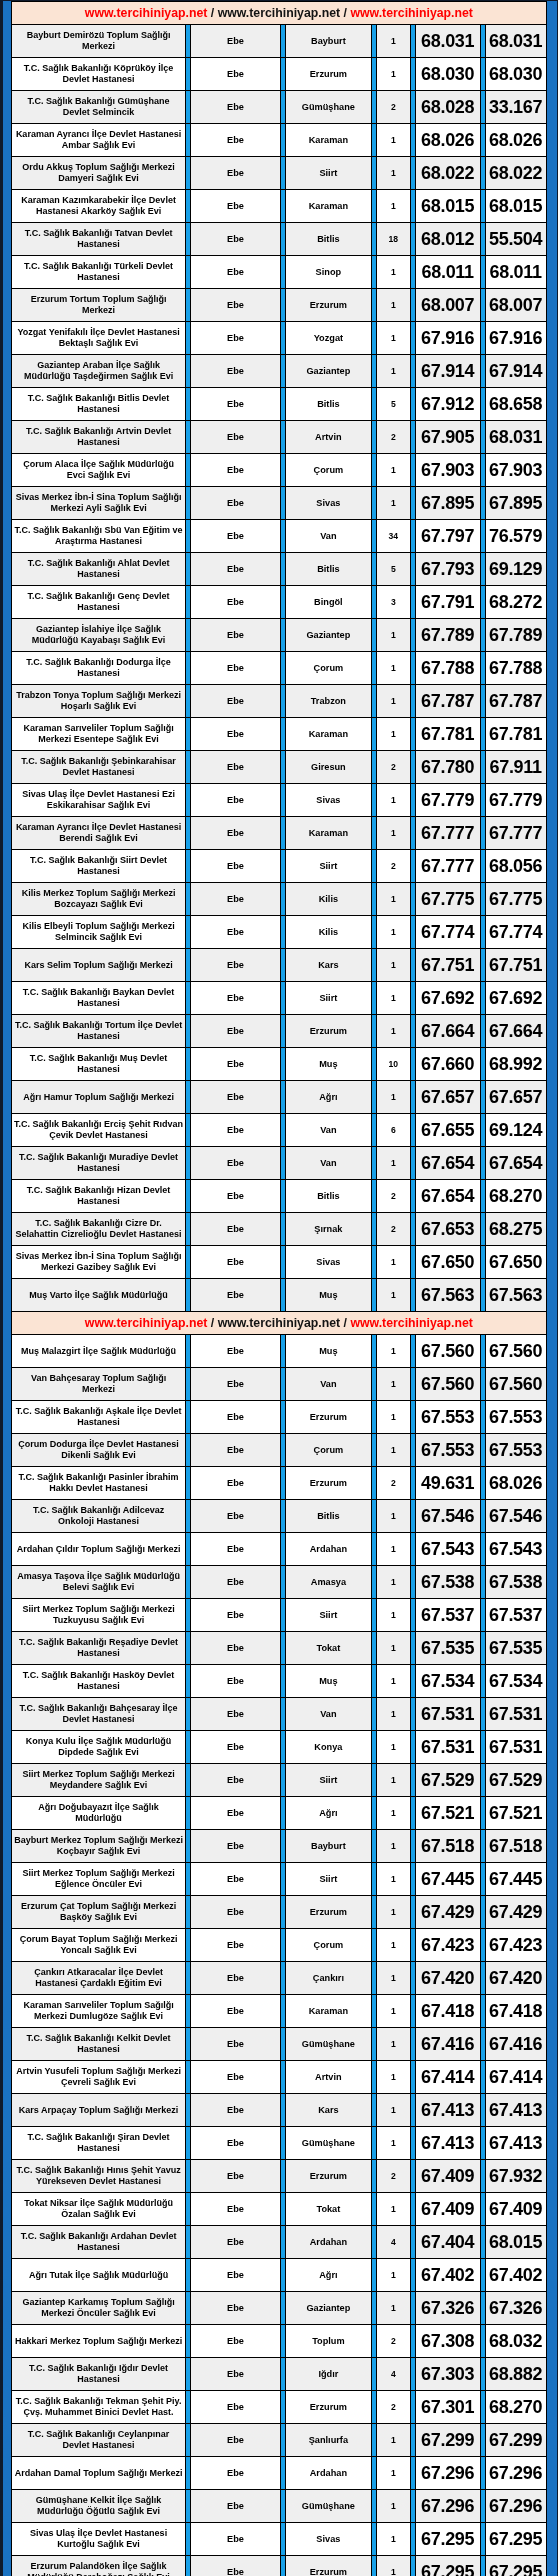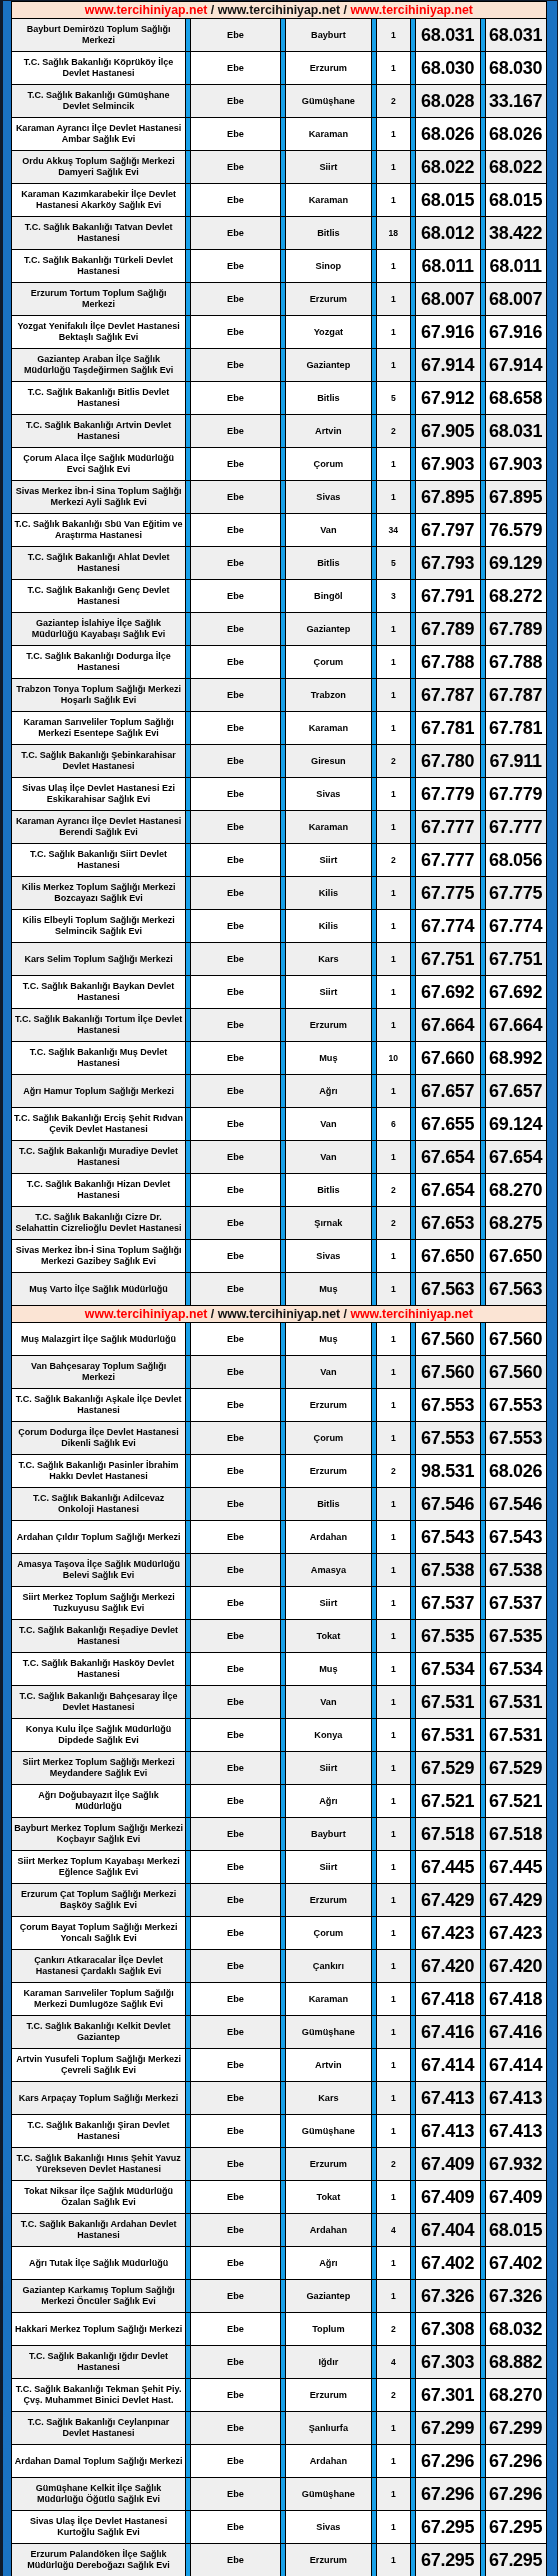--- a/index.html
+++ b/index.html
@@ -7,21 +7,21 @@
     width:559px;height:2576px;
     background:#0f1a2b;
     font-family:"Liberation Sans","DejaVu Sans",sans-serif;
   }
   .app{display:flex;margin:1.2px 2.5px 2.5px 2.5px;}
   .strip{background:#1a72c2;}
   .strip.left{width:8.6px;}
   .strip.right{width:9.8px;}
   .table{flex:1;border-top:1.2px solid #000;background:#fff;}
   .header-row{
-    height:17px;background:#fbe4d4;
+    height:23px;background:#fbe4d4;
     border-left:1.2px solid #000;border-right:1.2px solid #000;border-bottom:1.2px solid #000;
     display:flex;align-items:center;justify-content:center;
     font-weight:bold;font-size:12.3px;box-sizing:border-box;white-space:nowrap;overflow:hidden;
   }
   .hurl.red{color:#ff0000;}
   .hurl.dark{color:#141414;}
   .hsep{color:#141414;white-space:pre;}
   .row{
     display:grid;
     grid-template-columns:174px 4.9px 90px 4.9px 86px 4.9px 34px 4.9px 65px 4.9px 1fr;
@@ -145,21 +145,21 @@
     <div class="cell name">T.C. Sağlık Bakanlığı Tatvan Devlet Hastanesi</div>
     <div class="cell sep"></div>
     <div class="cell pos">Ebe</div>
     <div class="cell sep"></div>
     <div class="cell city">Bitlis</div>
     <div class="cell sep"></div>
     <div class="cell count">18</div>
     <div class="cell sep"></div>
     <div class="cell score">68.012</div>
     <div class="cell sep"></div>
-    <div class="cell score">38.422</div>
+    <div class="cell score">55.504</div>
   </div>
 
   <div class="row">
     <div class="cell name">T.C. Sağlık Bakanlığı Türkeli Devlet Hastanesi</div>
     <div class="cell sep"></div>
     <div class="cell pos">Ebe</div>
     <div class="cell sep"></div>
     <div class="cell city">Sinop</div>
     <div class="cell sep"></div>
     <div class="cell count">1</div>
@@ -669,21 +669,21 @@
 
   <div class="row">
     <div class="cell name">T.C. Sağlık Bakanlığı Pasinler İbrahim Hakkı Devlet Hastanesi</div>
     <div class="cell sep"></div>
     <div class="cell pos">Ebe</div>
     <div class="cell sep"></div>
     <div class="cell city">Erzurum</div>
     <div class="cell sep"></div>
     <div class="cell count">2</div>
     <div class="cell sep"></div>
-    <div class="cell score">98.531</div>
+    <div class="cell score">49.631</div>
     <div class="cell sep"></div>
     <div class="cell score">68.026</div>
   </div>
 
   <div class="row alt">
     <div class="cell name">T.C. Sağlık Bakanlığı Adilcevaz Onkoloji Hastanesi</div>
     <div class="cell sep"></div>
     <div class="cell pos">Ebe</div>
     <div class="cell sep"></div>
     <div class="cell city">Bitlis</div>
@@ -829,21 +829,21 @@
     <div class="cell city">Bayburt</div>
     <div class="cell sep"></div>
     <div class="cell count">1</div>
     <div class="cell sep"></div>
     <div class="cell score">67.518</div>
     <div class="cell sep"></div>
     <div class="cell score">67.518</div>
   </div>
 
   <div class="row">
-    <div class="cell name">Siirt Merkez Toplum Kayabaşı Merkezi Eğlence Sağlık Evi</div>
+    <div class="cell name">Siirt Merkez Toplum Sağlığı Merkezi Eğlence Öncüler Evi</div>
     <div class="cell sep"></div>
     <div class="cell pos">Ebe</div>
     <div class="cell sep"></div>
     <div class="cell city">Siirt</div>
     <div class="cell sep"></div>
     <div class="cell count">1</div>
     <div class="cell sep"></div>
     <div class="cell score">67.445</div>
     <div class="cell sep"></div>
     <div class="cell score">67.445</div>
@@ -871,21 +871,21 @@
     <div class="cell city">Çorum</div>
     <div class="cell sep"></div>
     <div class="cell count">1</div>
     <div class="cell sep"></div>
     <div class="cell score">67.423</div>
     <div class="cell sep"></div>
     <div class="cell score">67.423</div>
   </div>
 
   <div class="row alt">
-    <div class="cell name">Çankırı Atkaracalar İlçe Devlet Hastanesi Çardaklı Sağlık Evi</div>
+    <div class="cell name">Çankırı Atkaracalar İlçe Devlet Hastanesi Çardaklı Eğitim Evi</div>
     <div class="cell sep"></div>
     <div class="cell pos">Ebe</div>
     <div class="cell sep"></div>
     <div class="cell city">Çankırı</div>
     <div class="cell sep"></div>
     <div class="cell count">1</div>
     <div class="cell sep"></div>
     <div class="cell score">67.420</div>
     <div class="cell sep"></div>
     <div class="cell score">67.420</div>
@@ -899,21 +899,21 @@
     <div class="cell city">Karaman</div>
     <div class="cell sep"></div>
     <div class="cell count">1</div>
     <div class="cell sep"></div>
     <div class="cell score">67.418</div>
     <div class="cell sep"></div>
     <div class="cell score">67.418</div>
   </div>
 
   <div class="row alt">
-    <div class="cell name">T.C. Sağlık Bakanlığı Kelkit Devlet Gaziantep</div>
+    <div class="cell name">T.C. Sağlık Bakanlığı Kelkit Devlet Hastanesi</div>
     <div class="cell sep"></div>
     <div class="cell pos">Ebe</div>
     <div class="cell sep"></div>
     <div class="cell city">Gümüşhane</div>
     <div class="cell sep"></div>
     <div class="cell count">1</div>
     <div class="cell sep"></div>
     <div class="cell score">67.416</div>
     <div class="cell sep"></div>
     <div class="cell score">67.416</div>

